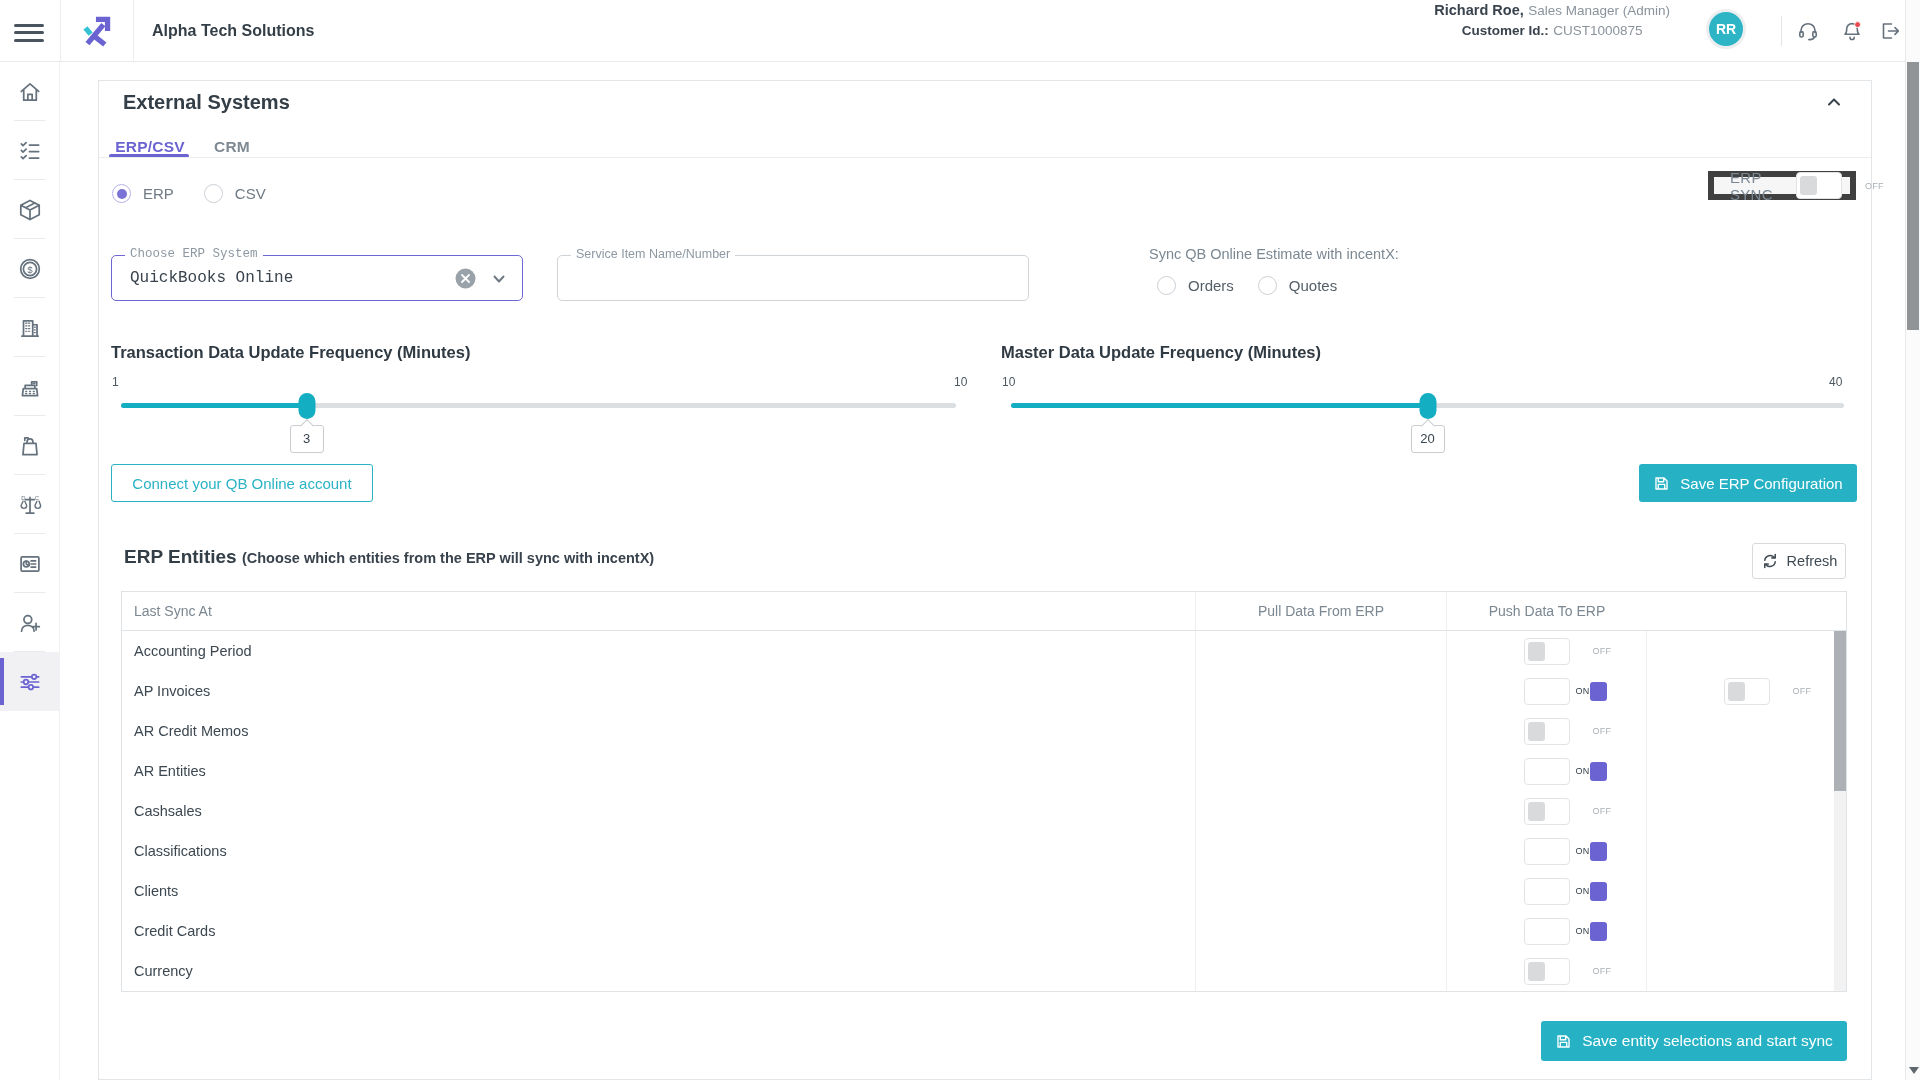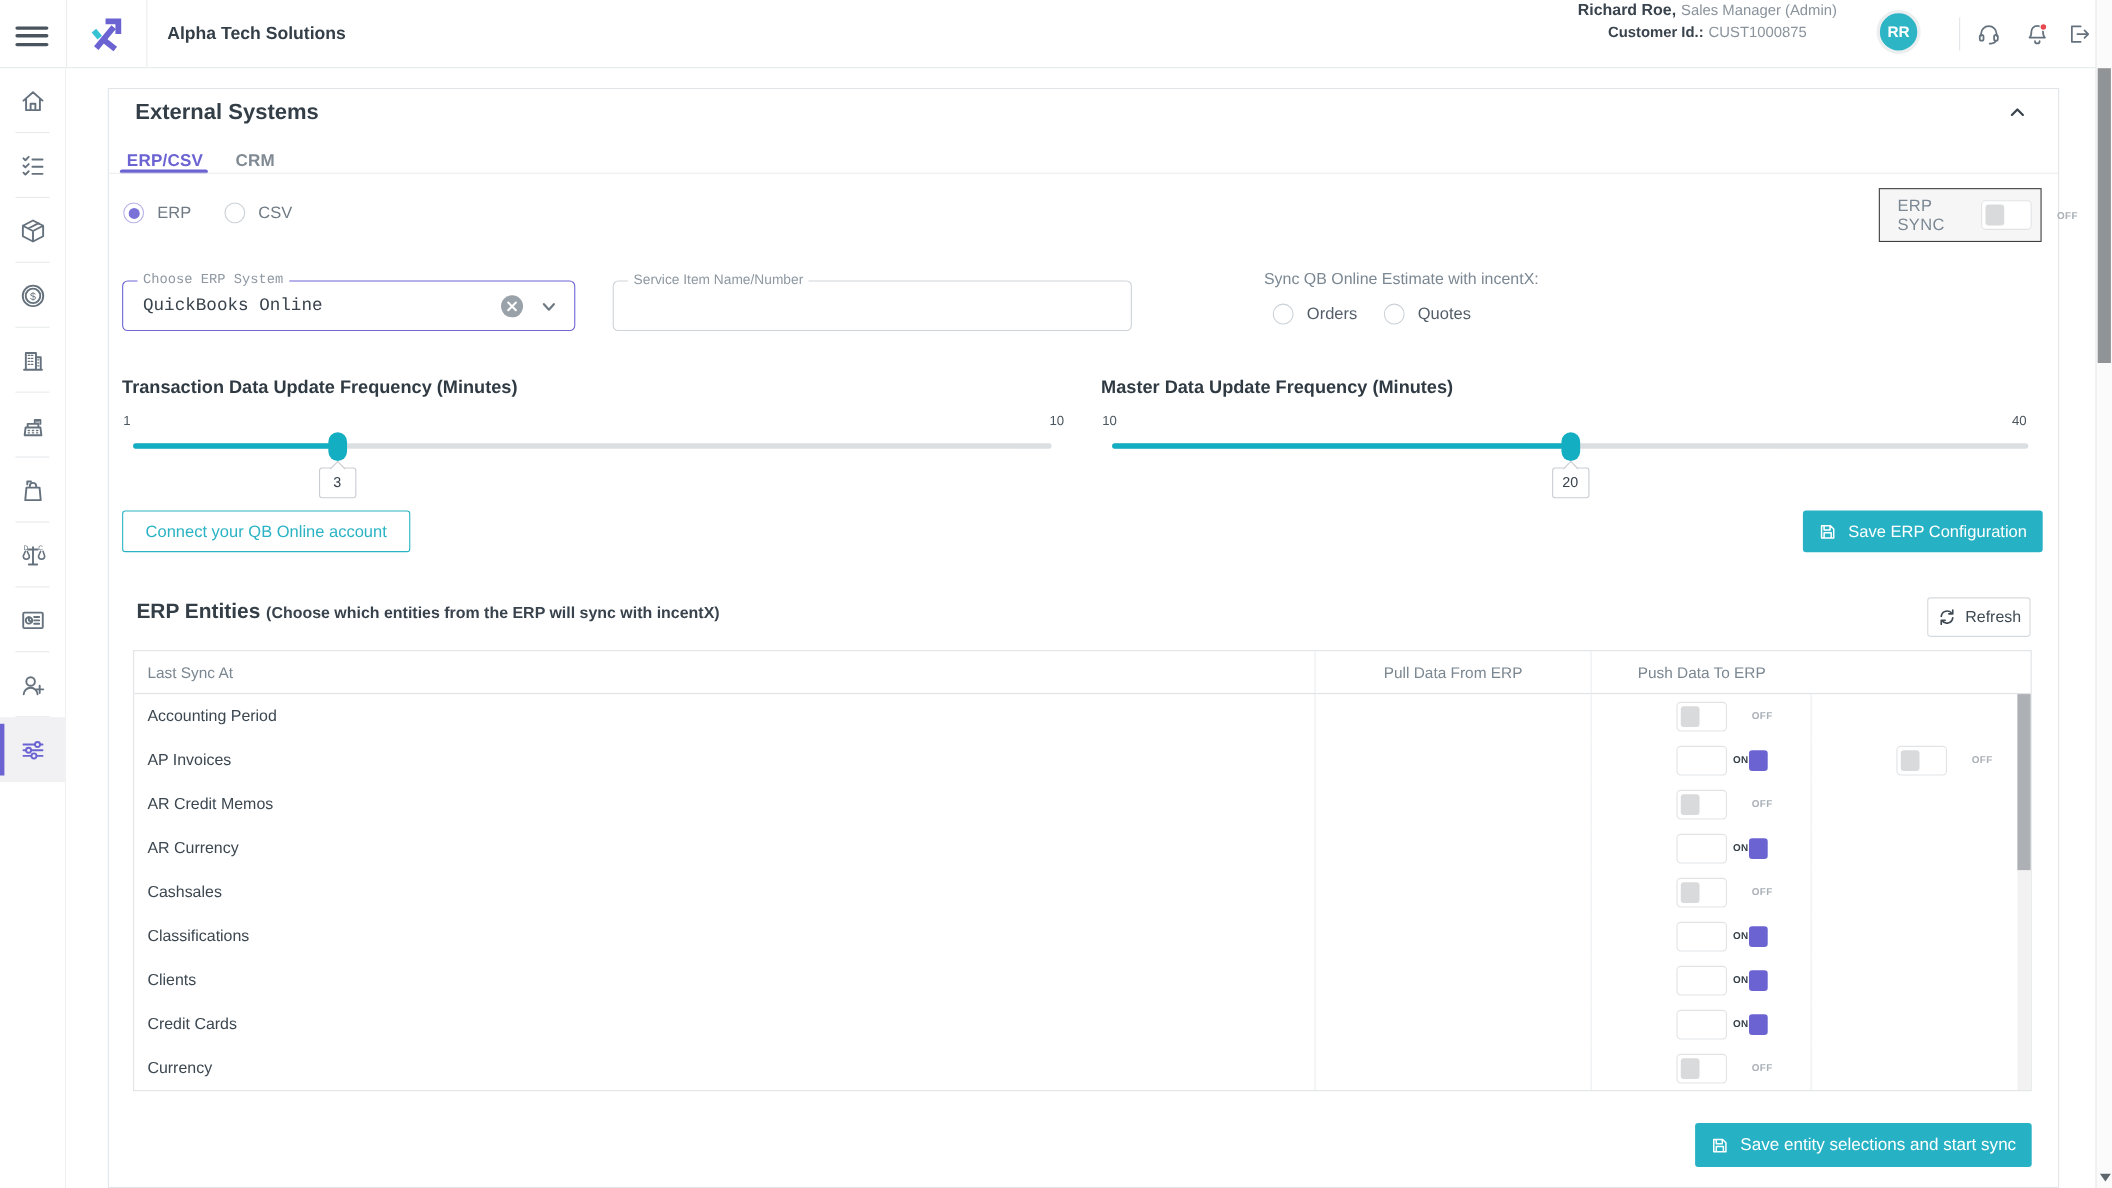--- a/index.html
+++ b/index.html
@@ -49,28 +49,28 @@
   .tab.t2 { left:110px; width:46px; color:#808a93; text-align:center; font-weight:600; }
   .tab-underline { position:absolute; left:10px; top:73px; width:80px; height:4px; background:#6b63d2; border-radius:2px; }
 
   .radio { width:19px; height:19px; border:1.5px solid #ccd1d6; border-radius:50%; background:#fff;
     position:relative; flex:none; cursor:pointer; }
   .radio.checked { border-color:#b7b2e9; }
   .radio.checked::after { content:''; position:absolute; inset:3.5px; border-radius:50%; background:#7a72d7; }
   .src-radios { position:absolute; left:13px; top:103px; display:flex; align-items:center; gap:12px; }
   .src-radios .rlabel { font-size:15px; color:#6f7a84; margin-right:18px; }
 
-  .erp-sync { position:absolute; left:1609px; top:90px; width:148px; height:49px; background:#f6f6f7;
-    border:1px solid #404040; display:flex; align-items:center; padding:0 8px 0 16px; }
+  .erp-sync { position:absolute; left:1609px; top:90px; width:148px; height:29px; background:#f6f6f7;
+    border:6px solid #404040; display:flex; align-items:center; padding:0 8px 0 16px; }
   .erp-sync .eslabel { font-size:15px; color:#7b8893; letter-spacing:.3px; flex:1; }
 
   .toggle { width:46px; height:27px; border:1px solid #e2e3e5; border-radius:4px; background:#fff;
     display:flex; align-items:center; padding:3px; cursor:pointer; flex:none; }
   .toggle .knob { width:17px; height:19px; border-radius:3px; background:#d9dadc; flex:none; }
-  .toggle .tl { flex:1; text-align:center; font-size:9px; font-weight:700; color:#a9b0b6; letter-spacing:.3px;padding-left:48px; }
+  .toggle .tl { flex:1; text-align:center; font-size:9px; font-weight:400; color:#a9b0b6; letter-spacing:.3px;padding-left:48px; }
   .toggle.on .knob { background:#6b63d2; order:2; }
   .toggle.on .tl { color:#333e48; order:1; }
 
   .field { position:absolute; height:46px; border:1px solid #cfd4d8; border-radius:5px; background:#fff; }
   .field.purple { border-color:#6f67d4;font-family:Liberation Mono, monospace; }
   .field .flabel { position:absolute; top:-9px; left:13px; background:#fff; padding:0 5px;
     font-size:12.5px; color:#8e98a2; white-space:nowrap; }
   .field .fvalue { position:absolute; left:18px; top:0; line-height:44px; font-size:16px; color:#39434d; }
   .clear-btn { position:absolute; right:46px; top:12px; cursor:pointer; }
   .dd-chev { position:absolute; right:14px; top:14px; cursor:pointer; }
@@ -391,21 +391,21 @@
           <div class="cell"></div>
           <div class="cell center">
             <div class="toggle">
               <span class="knob"></span>
               <span class="tl">OFF</span>
             </div>
           </div>
           <div class="cell center"></div>
         </div>
         <div class="trow">
-          <div class="cell entity">AR Currency</div>
+          <div class="cell entity">AR Entities</div>
           <div class="cell"></div>
           <div class="cell center">
             <div class="toggle on">
               <span class="knob"></span>
               <span class="tl">ON</span>
             </div>
           </div>
           <div class="cell center"></div>
         </div>
         <div class="trow">

